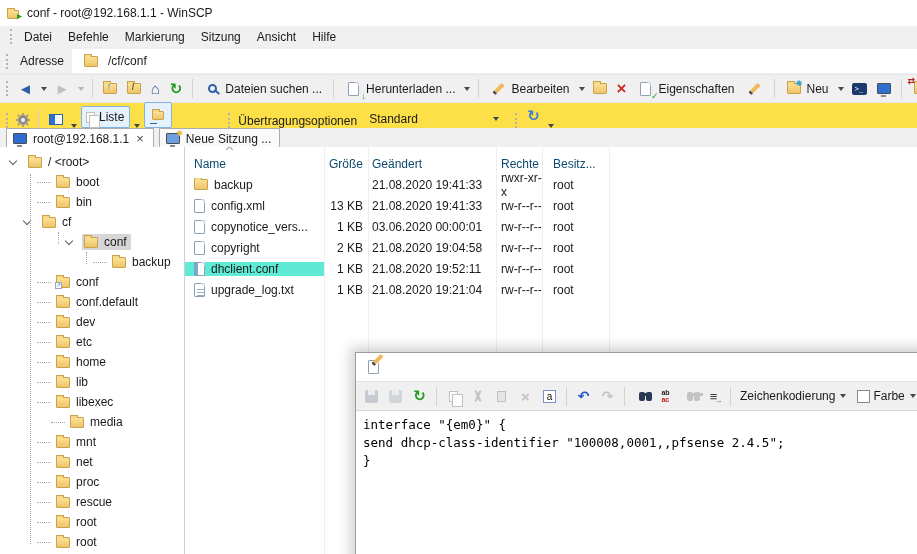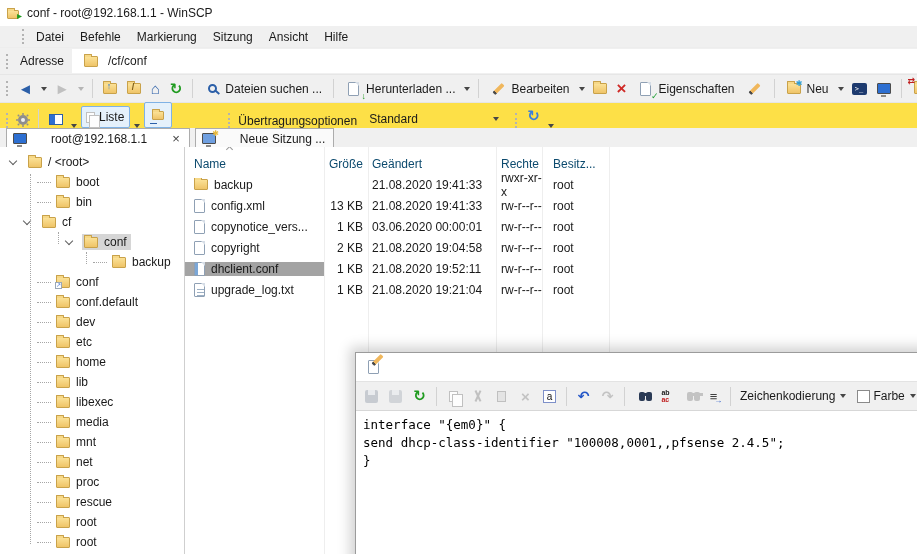--- a/index.html
+++ b/index.html
@@ -4,37 +4,37 @@
 <style>
   * { margin:0; padding:0; box-sizing:border-box; }
   html,body { width:917px; height:554px; }
   body {
     position:relative; overflow:hidden;
     font-family:"Liberation Sans","DejaVu Sans",sans-serif;
     font-size:12px; color:#1a1a1a; background:#f0f0f0;
   }
   
   .titlebar { height:26px; background:#ffffff; display:flex; align-items:center; padding-left:7px; gap:8px; }
-  .menubar  { height:22px; background:#f0f0f0; display:flex; align-items:center; gap:0; padding-left:20px; border-bottom:1px solid #ededed; }
+  .menubar  { height:22px; background:#f0f0f0; display:flex; align-items:center; gap:0; padding-left:8px; border-bottom:1px solid #ededed; }
   .menu-item { padding:3px 8px; cursor:default; }
   .addressbar { height:26px; background:#f0f0f0; display:flex; align-items:center; padding-left:4px; }
   .addr-field { flex:1; align-self:stretch; background:#ffffff; display:flex; align-items:center; gap:10px; padding-left:12px; margin:1px 0; }
   .toolbar1 { height:28px; background:#f0f0f0; display:flex; align-items:center; gap:2px; padding-left:4px; border-top:1px solid #e6e6e6; }
   .toolbar2 { height:26px; background:#fde047; display:flex; align-items:flex-end; gap:2px; padding-left:4px; border-top:1px solid #e6e6e6; }
   .tabbar { height:22px; background:#f0f0f0; display:flex; align-items:flex-end; gap:5px; padding-left:6px; border-bottom:1px solid #b9b9b9; }
   .grip { width:2px; height:15px; border-left:2px dotted #b3b3b3; margin:0 4px 0 2px; flex:none; }
   .tsep { width:1px; height:19px; background:#d2d2d2; margin:0 4px; flex:none; }
   .tbtn { display:flex; align-items:center; gap:4px; padding:3px 4px; border-radius:2px; white-space:nowrap; cursor:default; }
   .tbtn .lbl { padding-right:1px; }
   .sel-btn { border:1px solid #7fb2e5; background:#e5f1fb; }
   .caret { width:0; height:0; border-left:3.5px solid transparent; border-right:3.5px solid transparent; border-top:4px solid #464646; margin:0 2px; flex:none; }
   .caret.dis { border-top-color:#b5b5b5; }
   .combo { display:flex; align-items:center; width:140px; justify-content:space-between; padding:2px 4px; }
   
-  .tab { display:flex; align-items:center; gap:24px; padding:2px 8px 3px 6px; border:1px solid #acacac; border-bottom:none; background:#fafafa; height:21px; }
+  .tab { display:flex; align-items:center; gap:6px; padding:2px 8px 3px 6px; border:1px solid #acacac; border-bottom:none; background:#fafafa; height:21px; }
   .tab.active { background:#ffffff; }
   .tab .close { color:#444; font-size:13px; padding:0 1px; }
   
   .panels { position:absolute; left:0; top:147px; right:0; bottom:0; display:flex; }
   .treepanel { position:relative; width:185px; background:#fff; border-right:1px solid #cfcfcf; overflow:hidden; flex:none; }
   .treeinner { position:relative; padding-top:5px; }
   .trow { display:flex; align-items:center; height:20px; position:relative; }
   .trow .slot { width:20px; height:20px; display:flex; align-items:center; flex:none; position:relative; }
   .stub { width:14px; border-top:1px dotted #a6a6a6; margin-left:3px; }
   .chev { width:6px; height:6px; border-right:1.6px solid #5f5f5f; border-bottom:1.6px solid #5f5f5f; transform:rotate(45deg); margin:-2px 0 0 4px; }
@@ -44,21 +44,21 @@
   .filepanel { position:relative; flex:1; background:#fff; overflow:hidden; }
   .colline { position:absolute; top:0; bottom:0; width:1px; background:#eeeeee; }
   .fhead { display:flex; height:27px; align-items:center; position:relative; color:#0c4a6e; }
   .fhead .hc { padding-top:6px; }
   .frow { display:flex; height:21px; align-items:center; }
   .c-name { width:139px; display:flex; align-items:center; gap:6px; padding-left:9px; flex:none; overflow:hidden; white-space:nowrap; }
   .c-size { width:44px; text-align:right; padding-right:5px; flex:none; }
   .c-mod  { width:128px; padding-left:4px; flex:none; }
   .c-rights { width:46px; padding-left:5px; flex:none; }
   .c-owner { width:66px; padding-left:11px; flex:none; }
-  .namecell-sel { background:#a3a3a3; }
+  .namecell-sel { background:#5eead4; }
   .sortmark { position:absolute; left:42px; top:0px; width:5px; height:5px; border-left:1.4px solid #9a9a9a; border-top:1.4px solid #9a9a9a; transform:rotate(45deg); }
   
   .editor { position:absolute; left:355px; top:352px; width:610px; height:260px; background:#fff; border:1px solid #9b9b9b; box-shadow:-5px -5px 12px rgba(0,0,0,.18); z-index:9; }
   .etitle { height:28px; background:#ffffff; display:flex; align-items:center; gap:7px; padding-left:8px; font-size:12px; }
   .etoolbar { height:30px; background:#f0f0f0; border-top:1px solid #e3e3e3; border-bottom:1px solid #d7d7d7; display:flex; align-items:center; padding-left:4px; gap:1px; }
   .ebtn { width:23px; height:22px; display:flex; align-items:center; justify-content:center; position:relative; flex:none; }
   .econtent { font-family:"DejaVu Sans Mono","Liberation Mono",monospace; font-size:12.5px; line-height:18px; padding:5px 0 0 7px; white-space:pre; color:#000; }
   .etext { display:flex; align-items:center; gap:3px; padding:0 4px; white-space:nowrap; }
   
   .ic { display:inline-flex; align-items:center; justify-content:center; position:relative; flex:none; }
@@ -391,21 +391,21 @@
         </div>
         <div class="trow" style="padding-left: 34px;">
           <span class="slot">
             <span class="stub"></span>
           </span>
           <span class="selwrap">
             <span class="fold"></span>
             <span>libexec</span>
           </span>
         </div>
-        <div class="trow" style="padding-left: 34px;">
+        <div class="trow" style="padding-left: 48px;">
           <span class="slot">
             <span class="stub"></span>
           </span>
           <span class="selwrap">
             <span class="fold"></span>
             <span>media</span>
           </span>
         </div>
         <div class="trow" style="padding-left: 34px;">
           <span class="slot">

